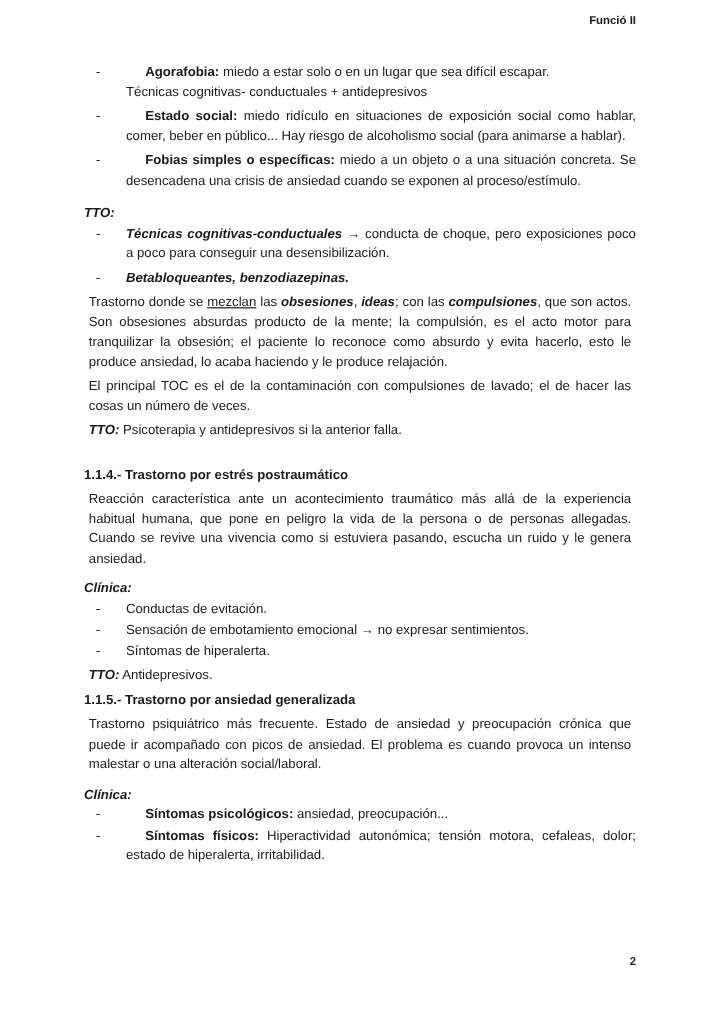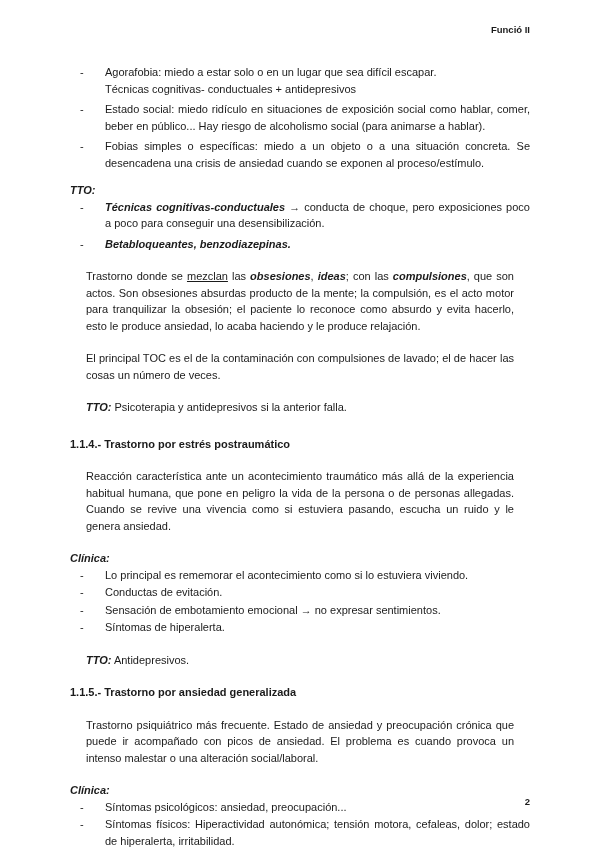--- a/index.html
+++ b/index.html
@@ -7,32 +7,32 @@
   body {
     width: 600px; height: 848px;
     background: #ffffff;
     font-family: "Liberation Sans", sans-serif;
     font-size: 11px;
     line-height: 16.5px;
     color: #1b1b1b;
     position: relative;
     overflow: hidden;
   }
-  .page { padding: 24px 70px 0 70px; }
+  .page { padding: 12px 70px 0 70px; }
   .hdr { text-align: right; font-weight: 700; font-size: 9.5px; line-height: 12px; margin-bottom: 28px; }
   .dash-list { list-style: none; margin: 0; padding: 0; }
   .dash-list li { position: relative; padding-left: 35px; text-align: justify; margin-bottom: 4px; }
   .dash-list.tight li { margin-bottom: 1px; }
   .dash-list li > .marker { position: absolute; left: 10px; }
-  .b  { font-weight: 400; }
+  .b  { font-weight: 700; margin-left: 16px; }
   .bi { font-weight: 700; font-style: italic; }
   .u  { text-decoration: underline; }
   .label { font-weight: 700; font-style: italic; }
   .heading { font-weight: 700; }
-  p.just { margin: 16px; text-align: justify; }
+  p.just { margin: 4px; text-align: justify; }
   .mt11 { margin-top: 11px; }
   .mt12 { margin-top: 20px; }
   .mt9  { margin-top: 9px; }
   .mt8  { margin-top: 8px; }
   .mt5  { margin-top: 5px; }
   .mt2  { margin-top: 2px; }
   .footer {
     position: absolute; right: 70px; bottom: 40px;
     font-size: 9.5px; font-weight: 700; line-height: 12px;
   }
@@ -81,21 +81,20 @@
 
   <p class="just mt8"><span class="label">TTO:</span><span> Psicoterapia y antidepresivos si la anterior falla.</span></p>
 
   <div class="heading mt12">1.1.4.- Trastorno por estrés postraumático</div>
   <p class="just">Reacción característica ante un acontecimiento traumático más allá de la experiencia habitual humana, que pone en peligro la vida de la persona o de personas allegadas. Cuando se revive una vivencia como si estuviera pasando, escucha un ruido y le genera ansiedad.</p>
 
   <div class="label mt8">Clínica:</div>
   <ul class="dash-list tight">
     <li>
       <span class="marker">-</span>
-      <span>Lo principal es rememorar el acontecimiento como si lo estuviera viviendo.</span>
     </li>
     <li>
       <span class="marker">-</span>
       <span>Conductas de evitación.</span>
     </li>
     <li>
       <span class="marker">-</span>
       <span>Sensación de embotamiento emocional → no expresar sentimientos.</span>
     </li>
     <li>

